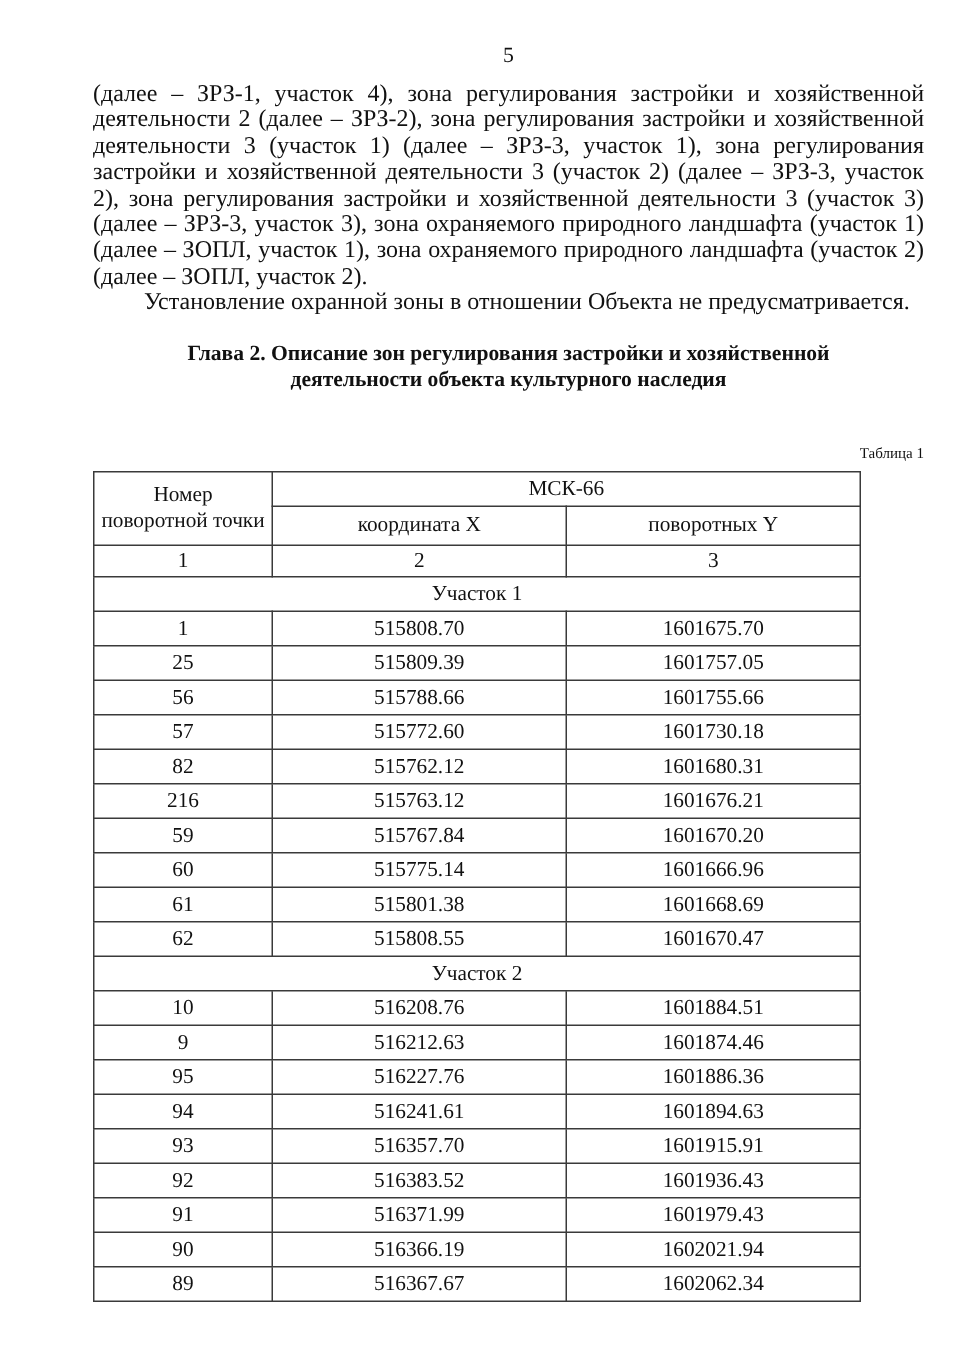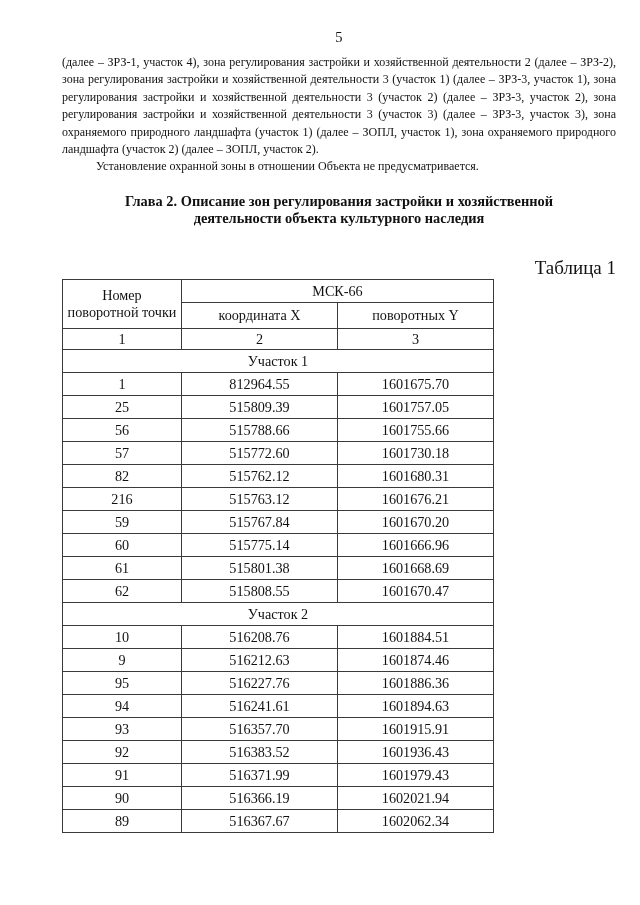--- a/index.html
+++ b/index.html
@@ -31,21 +31,21 @@
   }
   .page-number {
     text-align: center;
     font-size: 14.5px;
     line-height: 18px;
     margin: 0 0 8px 0;
     letter-spacing: 0.1px;
   }
   p.body-text {
     margin: 0;
-    font-size: 12px;
+    font-size: 16px;
     line-height: 17.4px;
     text-align: justify;
     text-justify: inter-word;
     hyphens: none;
   }
   p.indent {
     text-indent: 34px;
   }
   .gap-md { height: 14px; }
   .gap-lg { height: 17px; }
@@ -53,30 +53,30 @@
   h2.chapter {
     margin: 0;
     font-size: 14.4px;
     line-height: 17.6px;
     font-weight: bold;
     text-align: center;
     padding: 0 26px;
   }
 
   .table-caption {
-    font-size: 19px;
+    font-size: 10px;
     line-height: 17px;
     text-align: right;
     margin: 0 0 3px 0;
     padding-right: 0px;
   }
 
   table.coords {
     border-collapse: collapse;
-    width: 432px;
+    width: 512px;
     margin: 0;
     table-layout: fixed;
   }
   table.coords td, table.coords th {
     border: 1px solid #3a3a3a;
     font-weight: normal;
     font-size: 14.2px;
     line-height: 16.4px;
     text-align: center;
     vertical-align: middle;
@@ -144,21 +144,21 @@
           <td class="numrow">2</td>
           <td class="numrow">3</td>
         </tr>
       </thead>
       <tbody id="table-body">
           <tr>
             <td class="section" colspan="3">Участок 1</td>
           </tr>
           <tr>
             <td class="datacell">1</td>
-            <td class="datacell">812964.55</td>
+            <td class="datacell">515808.70</td>
             <td class="datacell">1601675.70</td>
           </tr>
           <tr>
             <td class="datacell">25</td>
             <td class="datacell">515809.39</td>
             <td class="datacell">1601757.05</td>
           </tr>
           <tr>
             <td class="datacell">56</td>
             <td class="datacell">515788.66</td>

